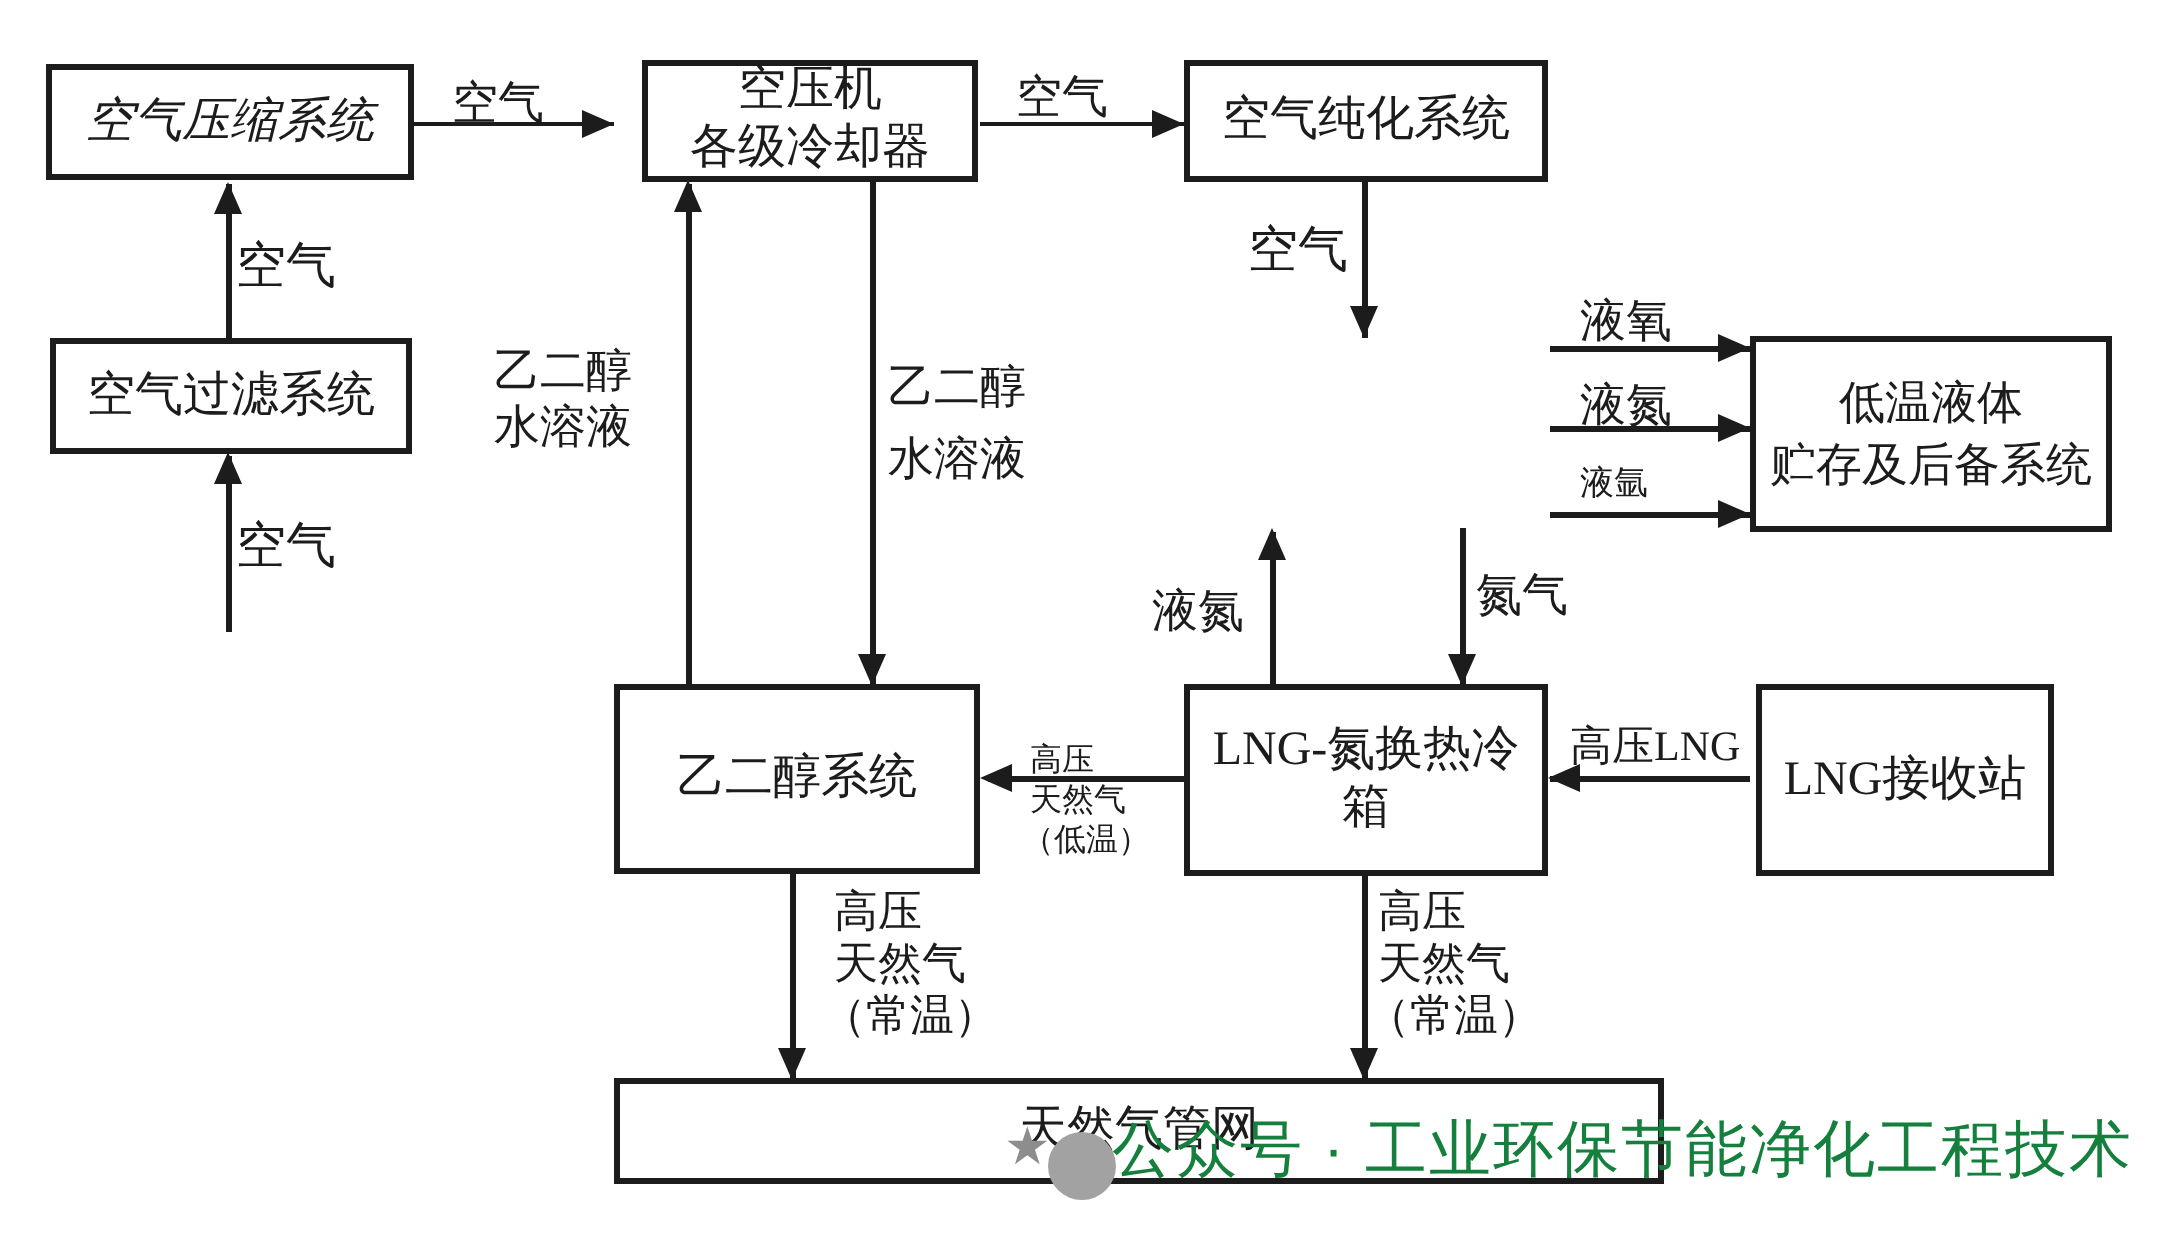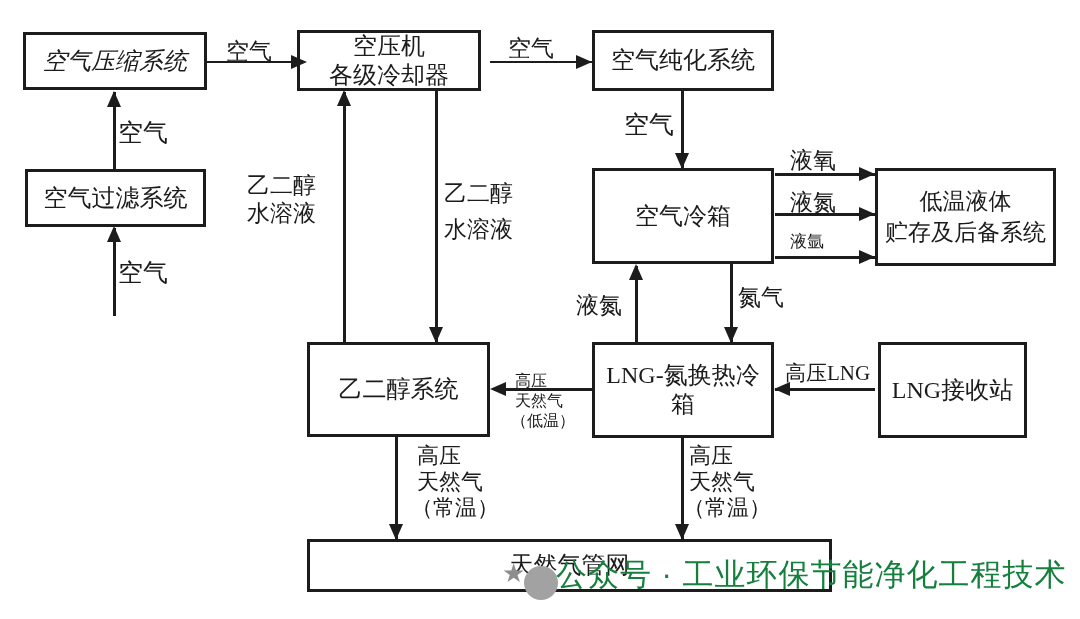--- a/index.html
+++ b/index.html
@@ -24,36 +24,33 @@
 </style>
 </head>
 <body>
 
 <div id="canvas">
 
   <div class="box" style="left:23px;top:32px;width:184px;height:58px;font-style:italic;">
     <span>空气压缩系统</span>
   </div>
 
-  <div class="box" style="left:297px;top:30px;width:184px;height:61px;">
+  <div class="box" style="left:321px;top:30px;width:168px;height:61px;font-family:Liberation Mono, monospace;">
     <span>空压机</span>
     <span>各级冷却器</span>
   </div>
 
   <div class="box" style="left:592px;top:30px;width:182px;height:61px;">
     <span>空气纯化系统</span>
   </div>
 
   <div class="box" style="left:25px;top:169px;width:181px;height:58px;">
     <span>空气过滤系统</span>
   </div>
 
-  <div class="box" style="left:592px;top:168px;width:182px;height:96px;">
-    <span>空气冷箱</span>
-  </div>
 
   <div class="box" style="left:875px;top:168px;width:181px;height:98px;font-size:23px;line-height:31px;">
     <span>低温液体</span>
     <span>贮存及后备系统</span>
   </div>
 
   <div class="box" style="left:307px;top:342px;width:183px;height:95px;">
     <span>乙二醇系统</span>
   </div>
 

